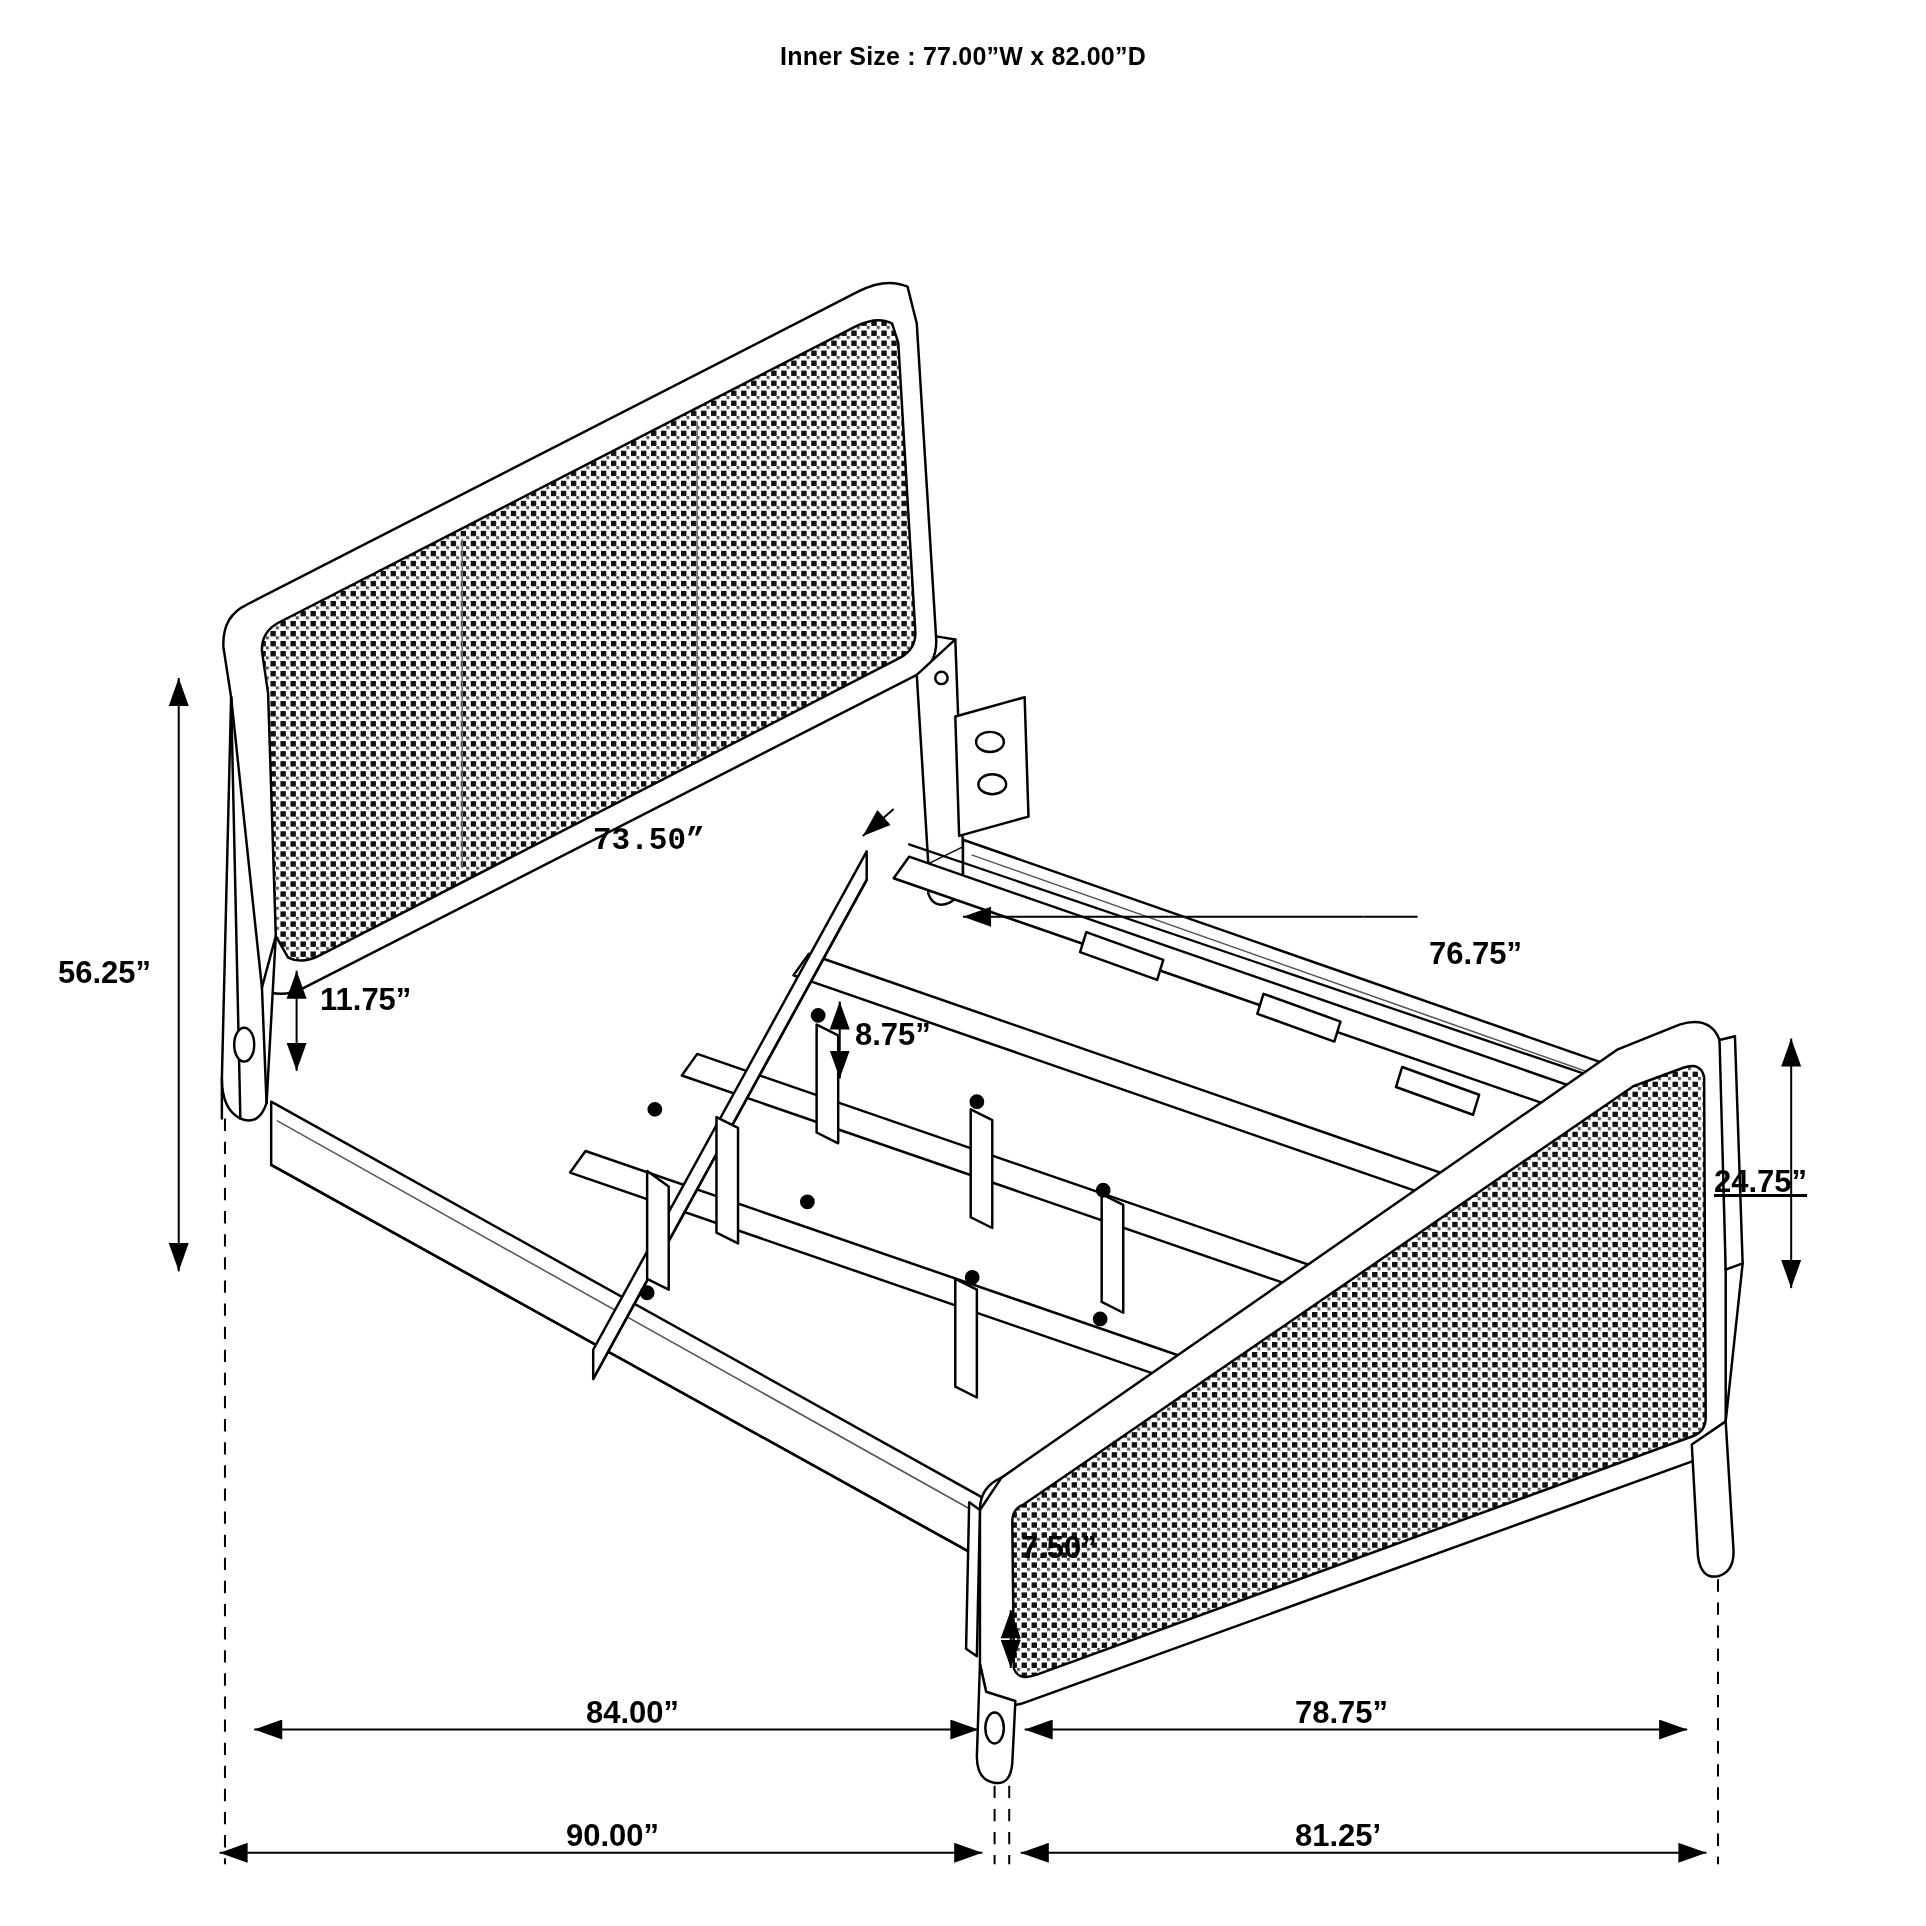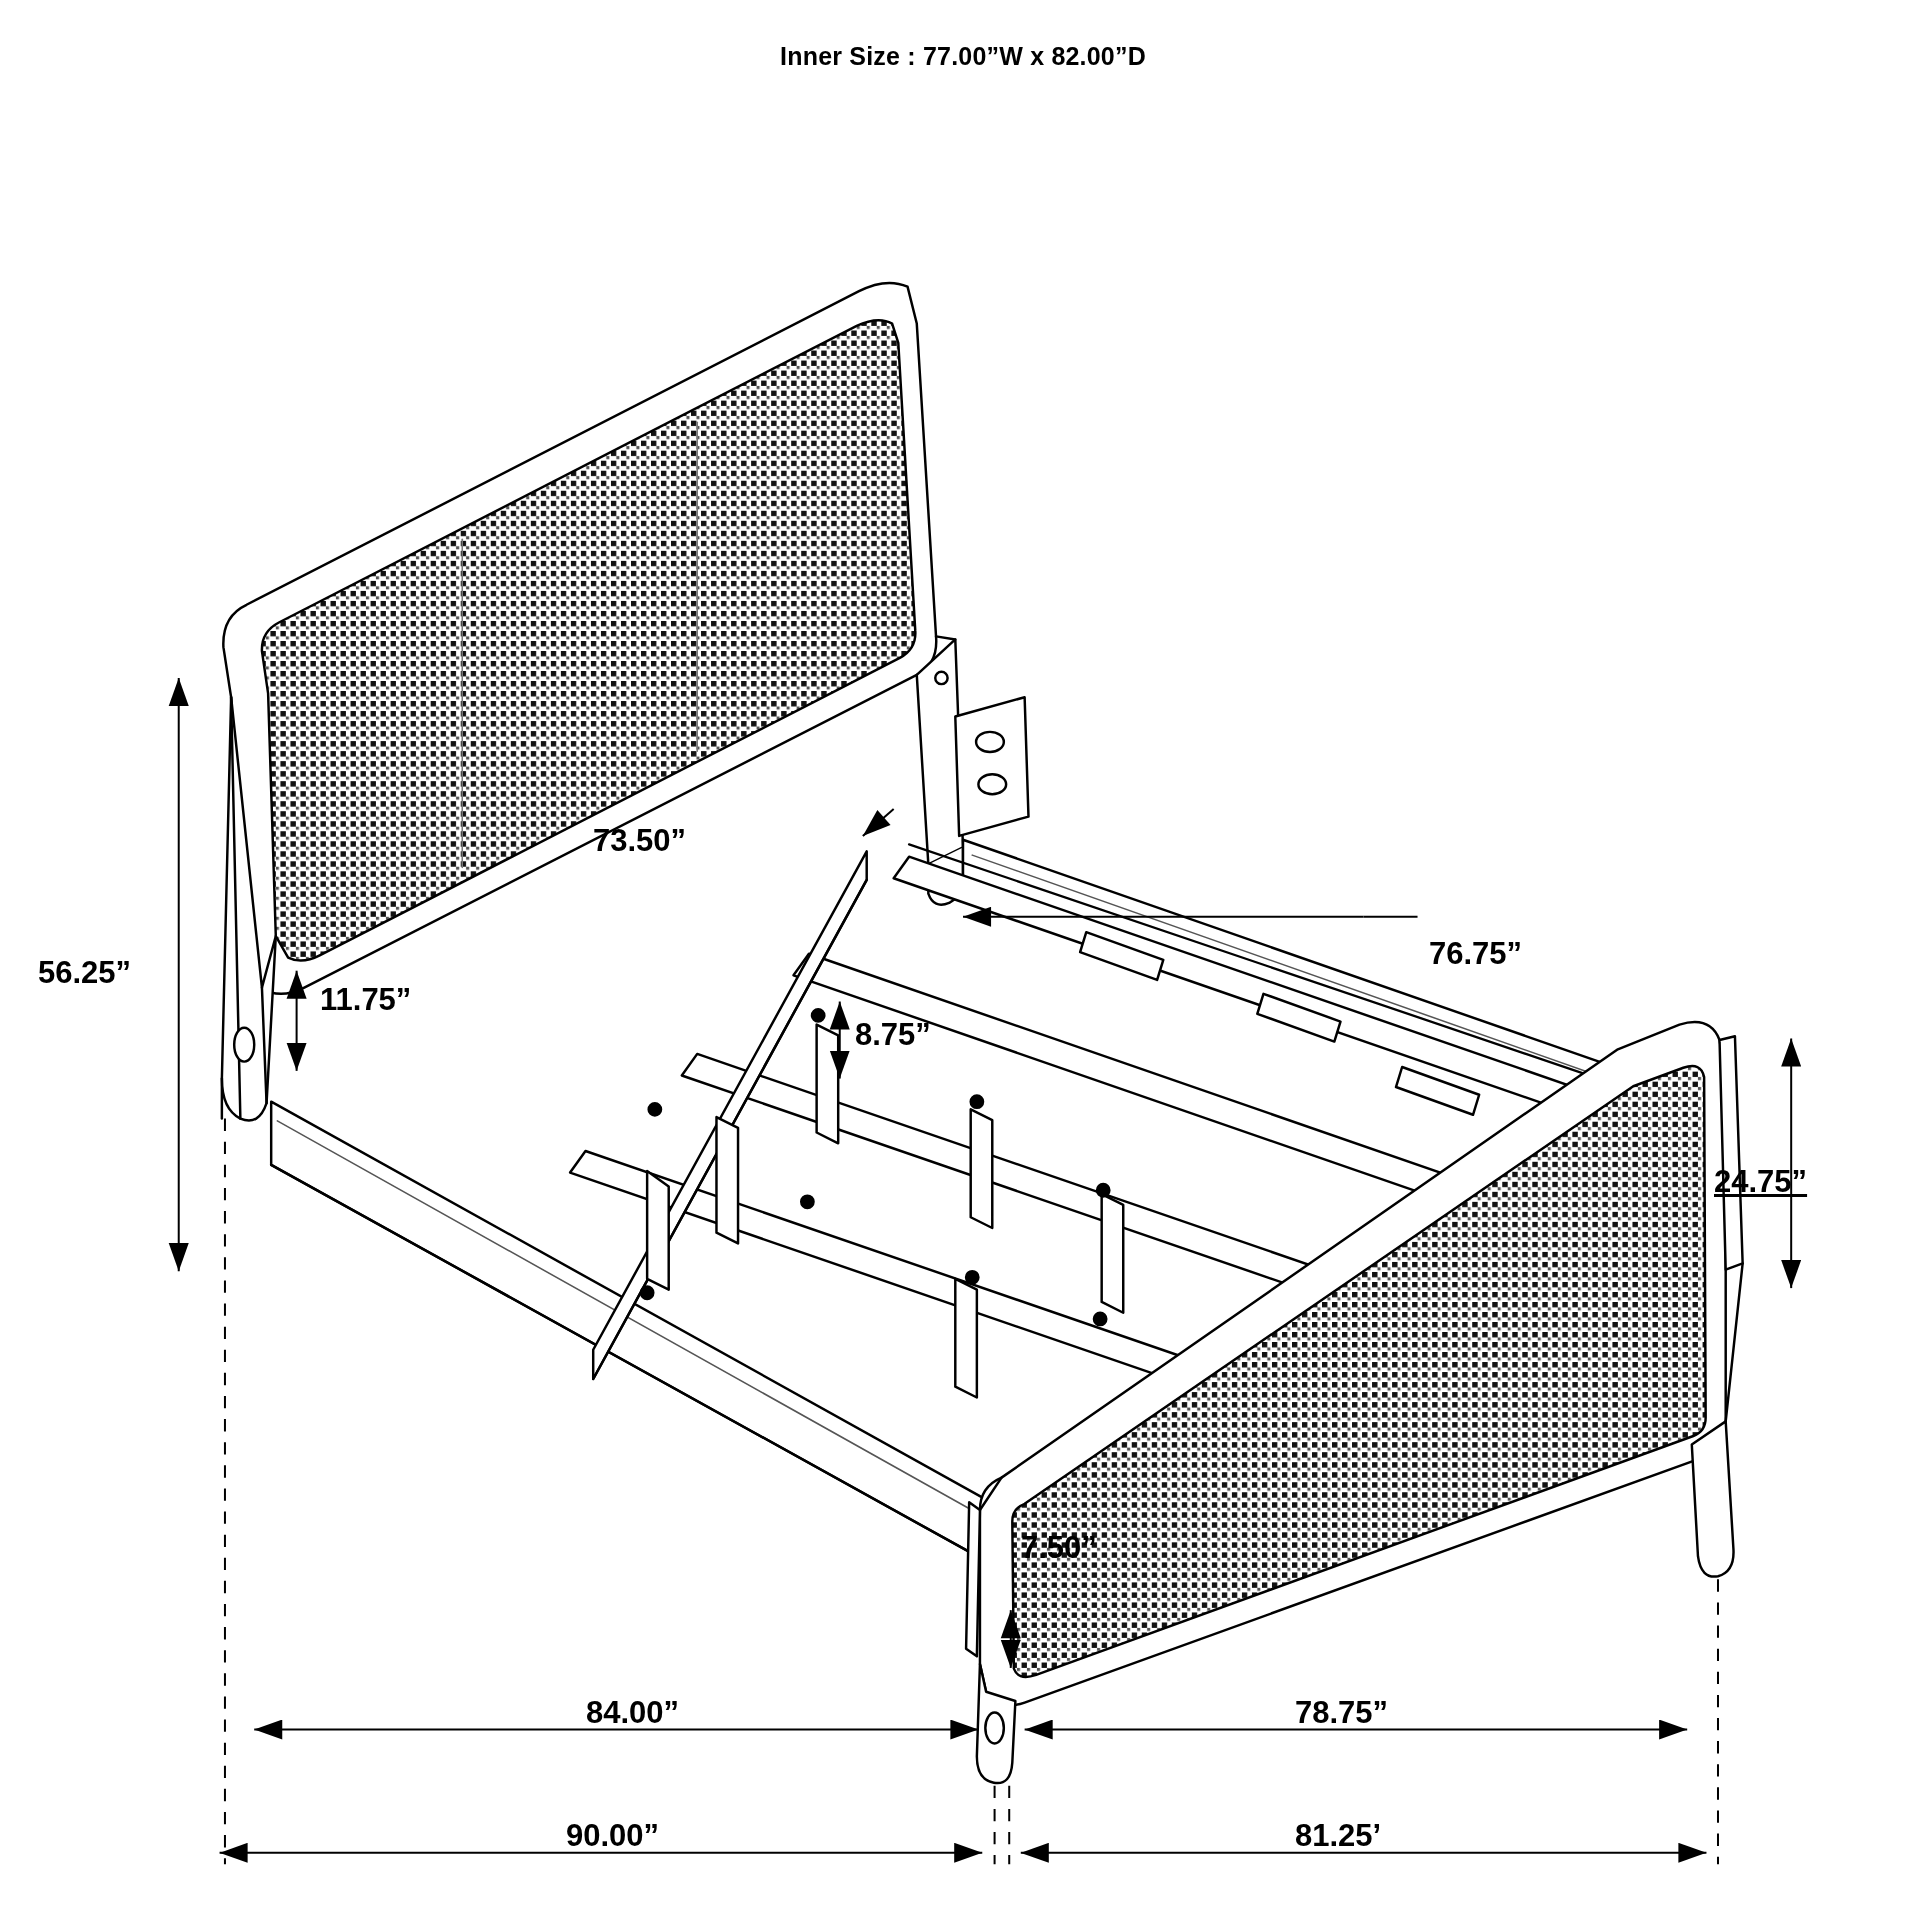--- a/index.html
+++ b/index.html
@@ -143,22 +143,22 @@
       <path d="M1312,2090 L1312,2165" marker-start="url(#arrT)" marker-end="url(#arrH)"></path>
 
       <path d="M330,2245 L1270,2245" marker-start="url(#arrT)" marker-end="url(#arrH)"></path>
       <path d="M1330,2245 L2190,2245" marker-start="url(#arrT)" marker-end="url(#arrH)"></path>
 
       <path d="M285,2405 L1275,2405" marker-start="url(#arrT)" marker-end="url(#arrH)"></path>
       <path d="M1325,2405 L2215,2405" marker-start="url(#arrT)" marker-end="url(#arrH)"></path>
     </g>
   </svg>
 
-  <div class="dimlbl" style="left:38px;top:955px;">56.25”</div>
-  <div class="dimlbl" style="left:593px;top:823px;">73.50”</div>
+  <div class="dimlbl" style="left:58px;top:955px;">56.25”</div>
+  <div class="dimlbl" style="left:593px;top:823px;font-family:Liberation Mono, monospace;">73.50”</div>
   <div class="dimlbl" style="left:320px;top:982px;">11.75”</div>
   <div class="dimlbl" style="left:855px;top:1017px;">8.75”</div>
   <div class="dimlbl" style="left:1429px;top:936px;">76.75”</div>
   <div class="dimlbl" style="left:1714px;top:1164px;text-decoration:underline;">24.75”</div>
   <div class="dimlbl" style="left:1021px;top:1530px;">7.50”</div>
   <div class="dimlbl" style="left:586px;top:1695px;">84.00”</div>
   <div class="dimlbl" style="left:1295px;top:1695px;text-align:right;">78.75”</div>
   <div class="dimlbl" style="left:566px;top:1818px;">90.00”</div>
   <div class="dimlbl" style="left:1295px;top:1818px;">81.25’</div>
 

